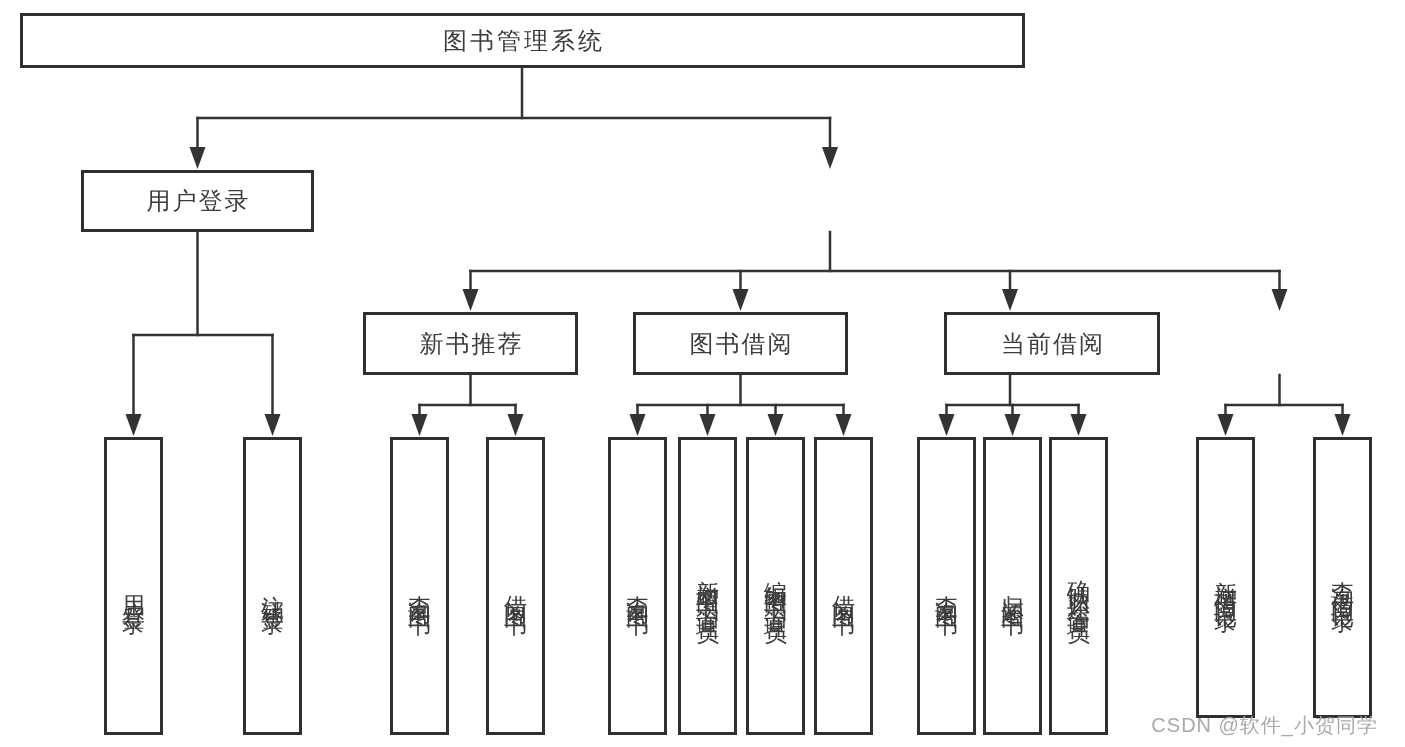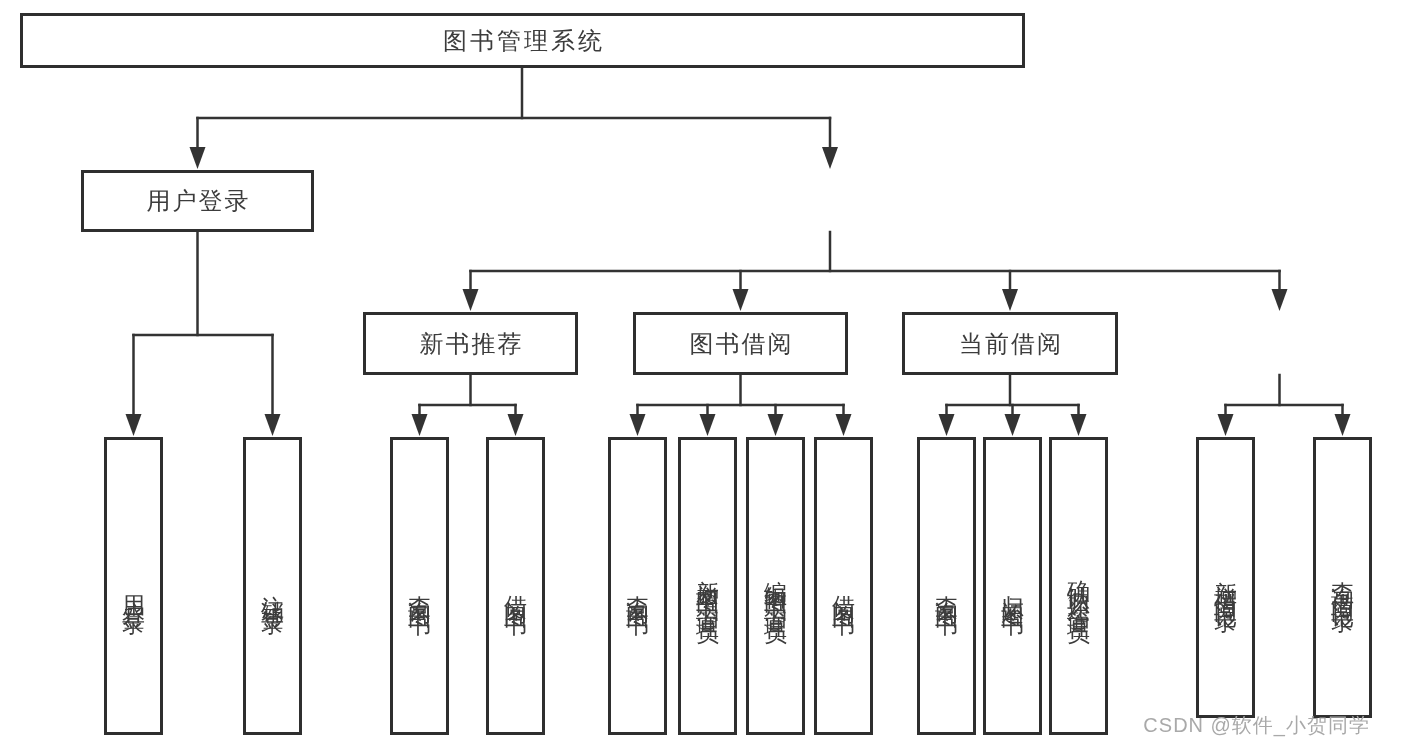--- a/index.html
+++ b/index.html
@@ -12,20 +12,21 @@
     height: 747px;
     position: relative;
     overflow: hidden;
     font-family: "Liberation Sans", "DejaVu Sans", sans-serif;
   }
   .canvas {
     position: absolute;
     left: 0; top: 0;
     width: 1380px;
     height: 747px;
+    padding-left: 8px;
   }
   svg.wires {
     position: absolute;
     left: 0; top: 0;
     z-index: 1;
   }
   .node {
     position: absolute;
     box-sizing: border-box;
     background: #ffffff;
@@ -147,21 +148,21 @@
   <div class="node h" style="left:81px;top:170px;width:233px;height:62px">
     <span>用户登录</span>
   </div>
 
   <div class="node h" style="left:363px;top:312px;width:215px;height:63px">
     <span>新书推荐</span>
   </div>
   <div class="node h" style="left:633px;top:312px;width:215px;height:63px">
     <span>图书借阅</span>
   </div>
-  <div class="node h" style="left:902px;top:312px;width:216px;height:63px">
+  <div class="node h" style="left:944px;top:312px;width:216px;height:63px">
     <span>当前借阅</span>
   </div>
 
   <div class="node v" style="left:104px;top:437px;width:59px;height:298px">
     <span>用户登录</span>
   </div>
   <div class="node v" style="left:243px;top:437px;width:59px;height:298px">
     <span>注销登录</span>
   </div>
 

